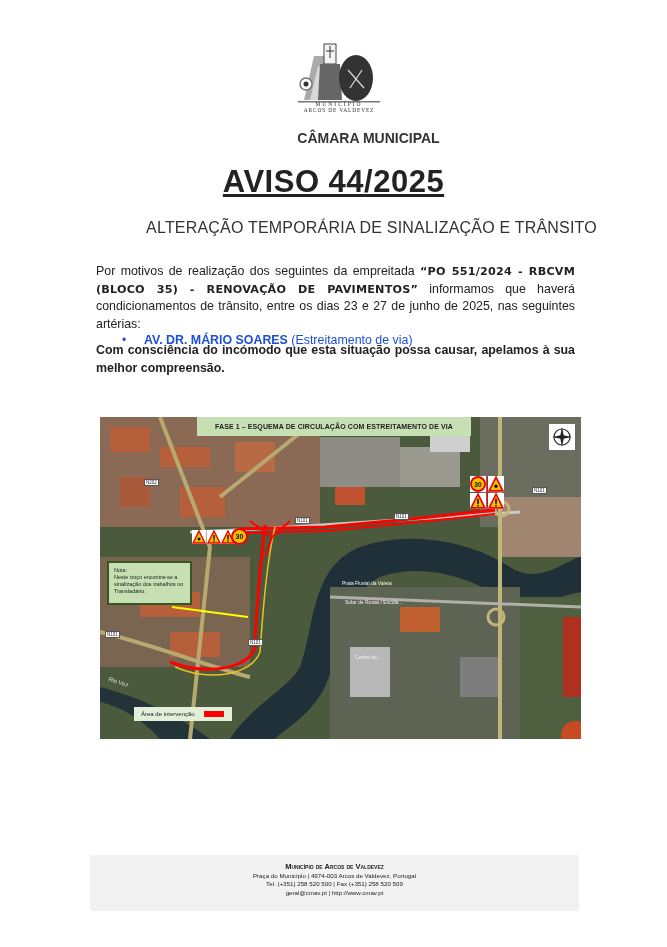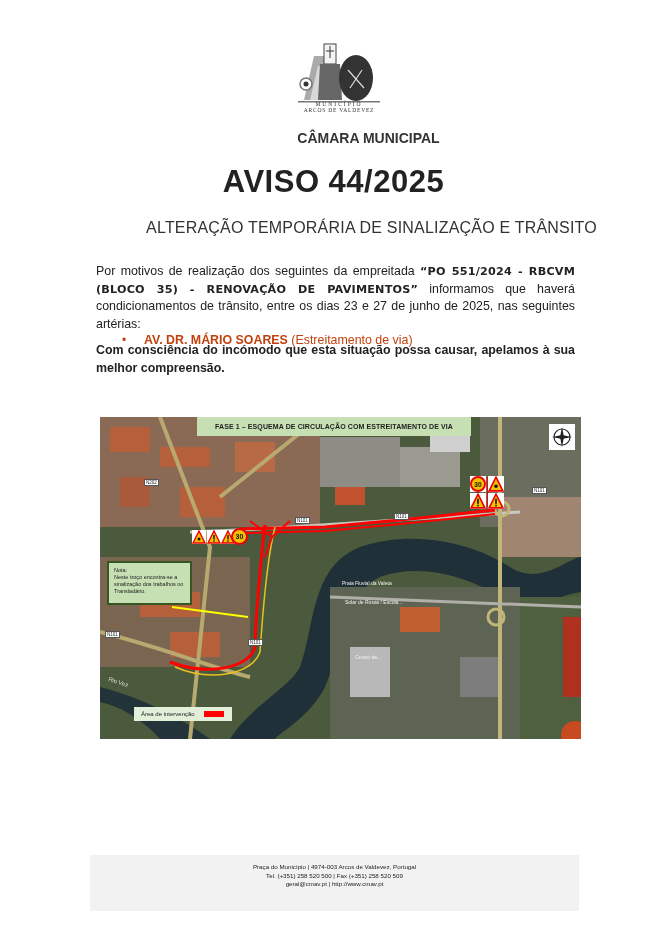--- a/index.html
+++ b/index.html
@@ -7,27 +7,27 @@
     width: 667px; height: 947px; background: #ffffff; position: relative; overflow: hidden;
     font-family: "Liberation Sans", sans-serif; color: #222;
   }
   .logo { position: absolute; left: 296px; top: 38px; width: 86px; height: 80px; }
   .logo-caption { position: absolute; left: 296px; top: 101px; width: 86px; text-align: center;
     font-family: "Liberation Serif", serif; font-size: 5.5px; letter-spacing: 2px; color: #333; line-height: 6px; }
   .logo-caption .l2 { letter-spacing: 0.8px; }
   .header-dept { position: absolute; top: 130px; left: 0; width: 667px; text-align: center;
     font-weight: bold; font-size: 14px; color: #333; padding-left: 35px; }
   .title { position: absolute; top: 164px; left: 0; width: 667px; text-align: center;
-    font-family: "Liberation Sans", sans-serif; font-weight: bold; font-size: 31px; color: #222; letter-spacing: 0.5px; }
+    font-family: "Liberation Sans", sans-serif; font-weight: bold; font-size: 31px; color: #222; letter-spacing: 0.5px; text-decoration: underline; }
   .subtitle { position: absolute; top: 219px; left: 0; width: 667px; text-align: center;
     font-size: 16px; color: #333; letter-spacing: 0.2px; padding-left: 38px; }
   .para { position: absolute; left: 96px; width: 479px; font-size: 12.4px; line-height: 17.5px; text-align: justify; color: #222; }
   .para b.q { font-family: "DejaVu Sans", sans-serif; font-size: 11.2px; letter-spacing: 0.2px; }
   .p1 { top: 263px; }
-  .bullet { position: absolute; left: 122px; top: 333px; font-size: 12.4px; color: #c2410c; }
+  .bullet { position: absolute; left: 122px; top: 333px; font-size: 12.4px; color: #1d4ed8; }
   .bullet .dot { display: inline-block; width: 22px; font-size: 12px; }
   .p2 { top: 342px; font-weight: bold; }
 
   .map { position: absolute; left: 100px; top: 417px; width: 481px; height: 322px; overflow: hidden; background: #3d4a35; }
   .map svg { position: absolute; left: 0; top: 0; }
   .map-title { position: absolute; left: 97px; top: 0px; width: 274px; height: 19px; background: #c6e0b4;
     font-size: 7px; font-weight: bold; color: #222; text-align: center; line-height: 19px; letter-spacing: 0.1px; }
   .compass { position: absolute; left: 449px; top: 7px; width: 26px; height: 26px; background: #fff; }
   .note { position: absolute; left: 7px; top: 144px; width: 85px; height: 44px; background: #c6e0b4;
     border: 2px solid #375623; font-size: 5.5px; line-height: 7px; padding: 4px 5px; box-sizing: border-box; color: #222; }
@@ -217,16 +217,17 @@
     <div>Neste troço encontra-se a sinalização dos trabalhos no Transladário.</div>
   </div>
 
   <div class="legend">
     <span>Área de intervenção</span>
     <span class="swatch"></span>
   </div>
 </div>
 
 <div class="footer">
+  <div class="org">Município de Arcos de Valdevez</div>
   <div>Praça do Município | 4974-003  Arcos de Valdevez, Portugal</div>
   <div>Tel. (+351) 258 520 500 | Fax (+351) 258 520 509</div>
   <div>geral@cmav.pt | http://www.cmav.pt</div>
 </div>
 
 </body></html>

